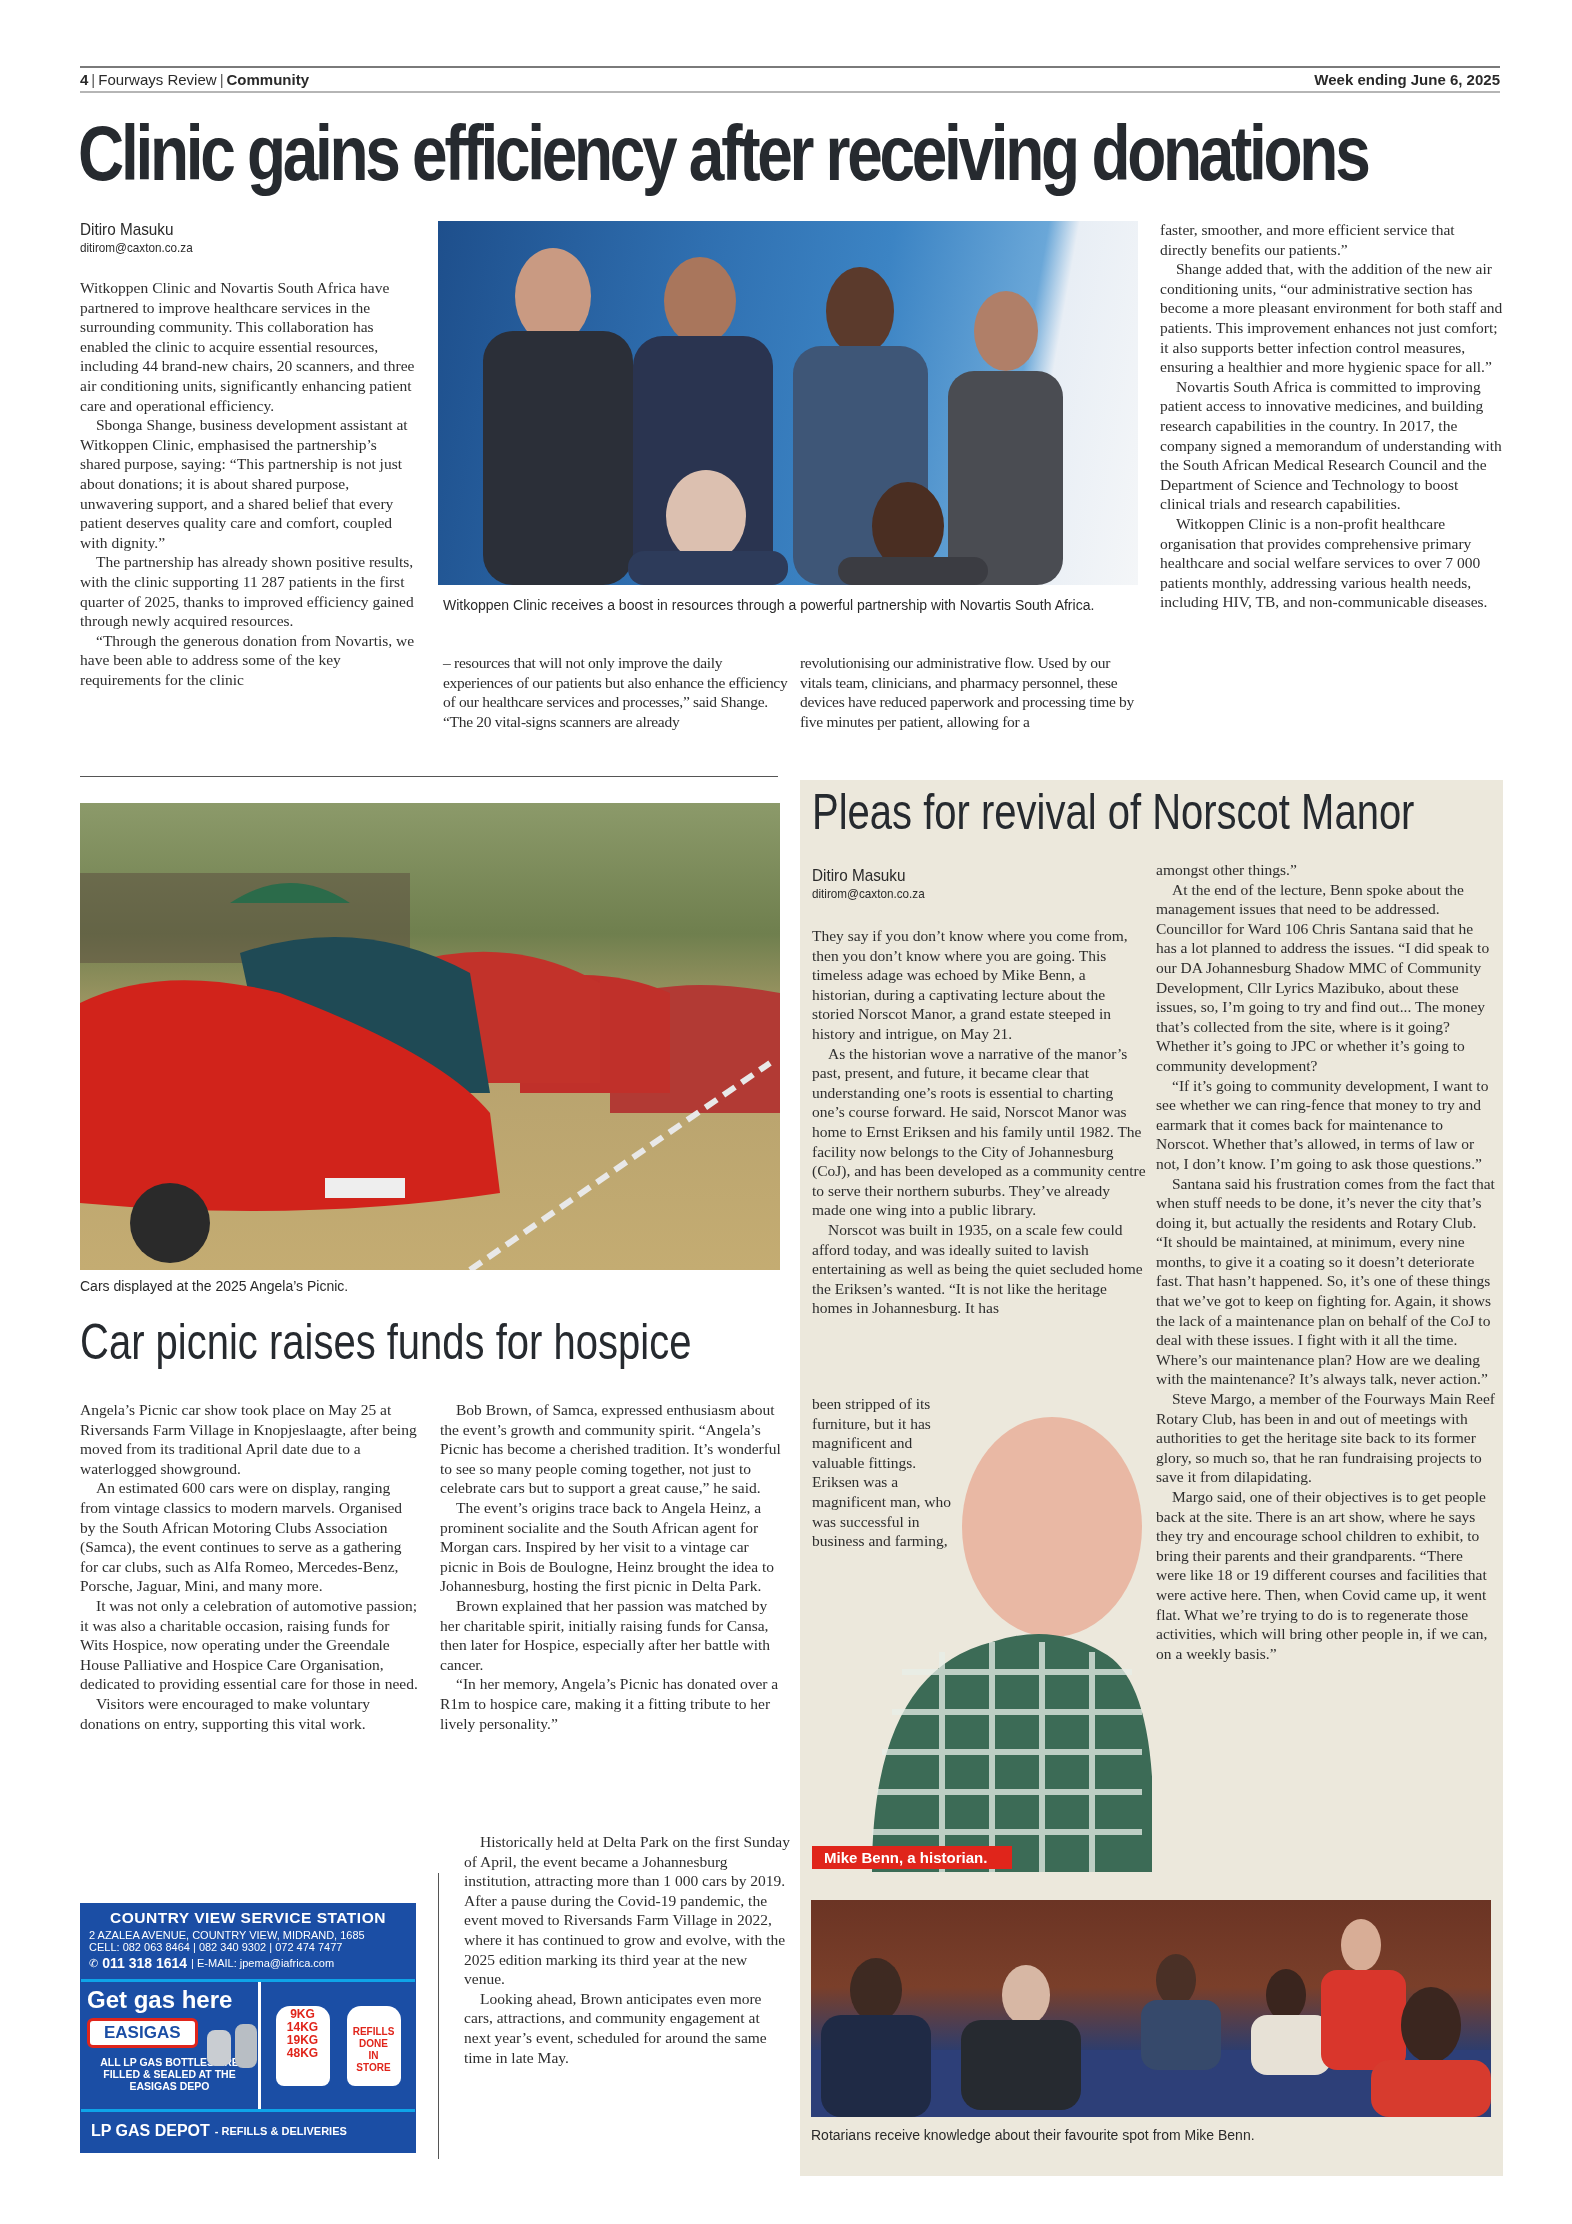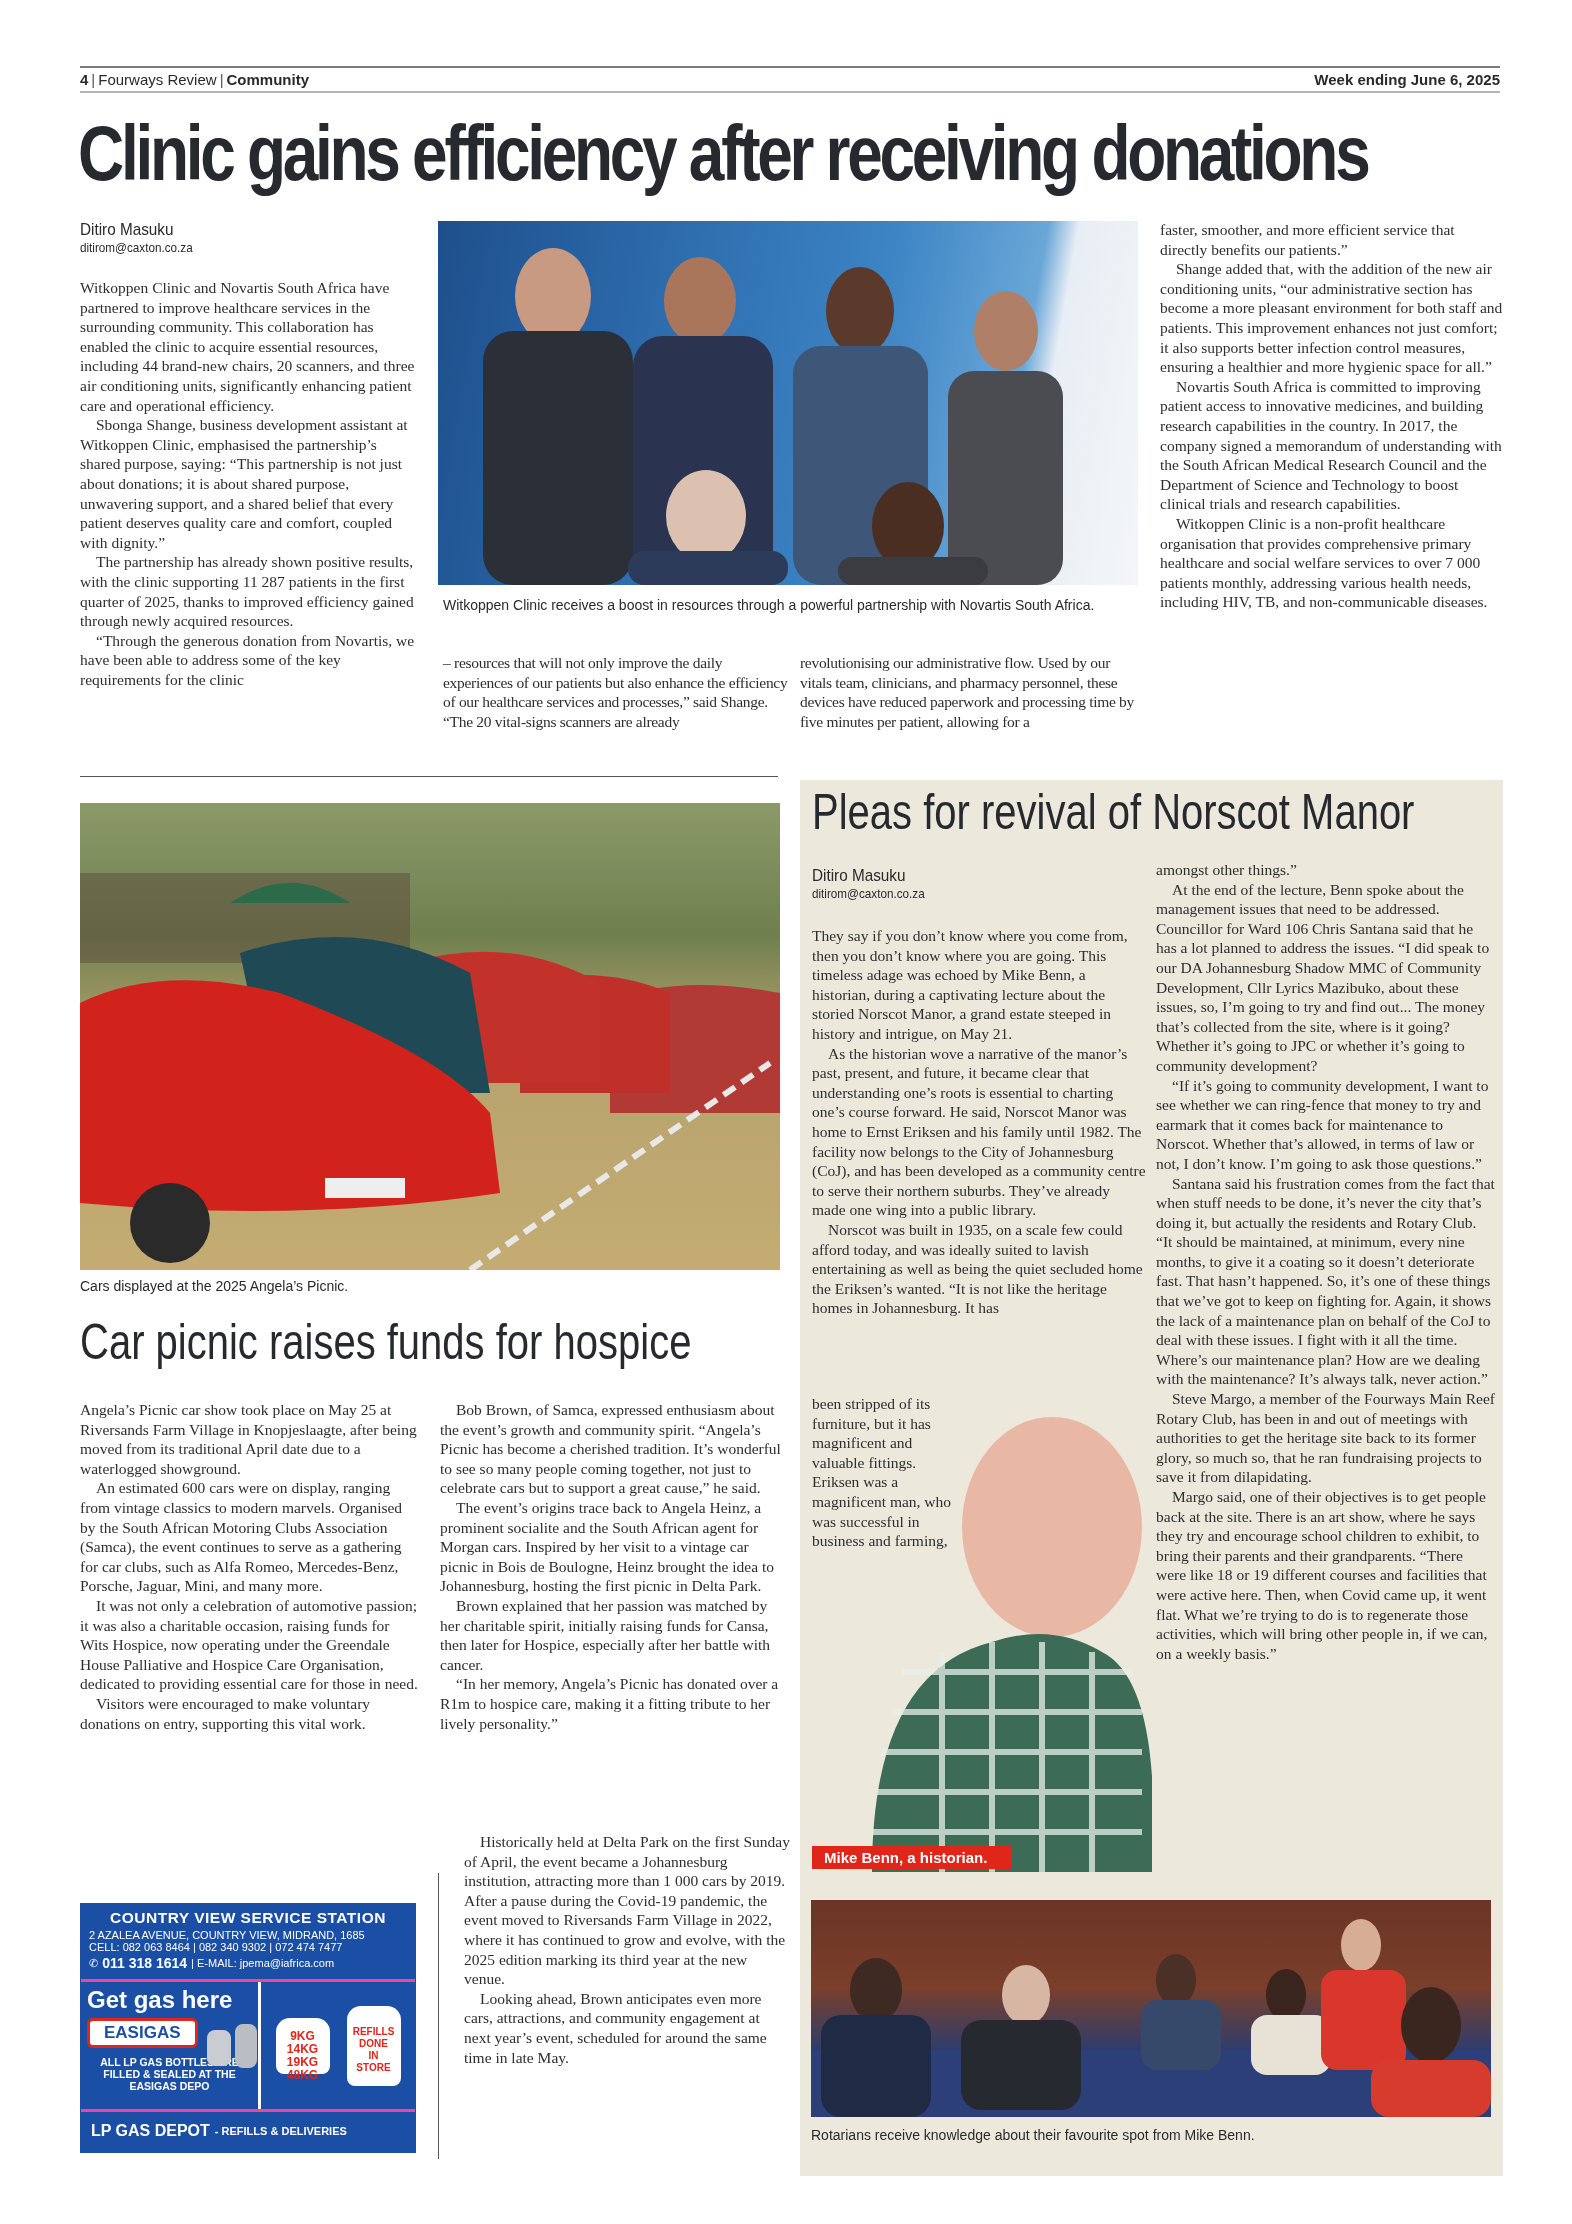--- a/index.html
+++ b/index.html
@@ -14,21 +14,21 @@
   .body-text { font-size: 15.5px; line-height: 19.6px; color: #2e2e2e; }
   .body-text p { text-indent: 16px; }
   .body-text p.first { text-indent: 0; }
   .condensed p { letter-spacing: -0.3px; }
   .caption { font-family: "Liberation Sans", sans-serif; font-size: 14px; line-height: 18px; color: #2a2a2a; }
   .photo { overflow: hidden; }
   .sec-head { font-family: "Liberation Sans", sans-serif; font-size: 50px; line-height: 58px; color: #262a2f; white-space: nowrap; transform: scaleX(0.8); transform-origin: left top; }
   .rule { height: 1px; background: #555; }
   .beige { background: #ece8dc; }
   .ad { background: #1b4ea5; color: #fff; font-family: "Liberation Sans", sans-serif; border: 1px solid #1b4ea5; }
-  .ad .row { border-bottom: 3px solid #ec4899; }
+  .ad .row { border-bottom: 3px solid #0ea5e9; }
   .red-label { background: #e0251b; color: #fff; font-family: "Liberation Sans", sans-serif; font-weight: bold; font-size: 15px; padding: 3px 6px; }
 </style>
 </head>
 <body>
 
 <div class="abs masthead">
   <div>
     <span class="bold">4</span><span class="sep">|</span><span>Fourways Review</span><span class="sep">|</span><span class="bold">Community</span>
   </div>
   <div class="bold">Week ending June 6, 2025</div>
@@ -135,21 +135,21 @@
     <div style="width:180px; border-right:3px solid #fff; padding:4px 6px; position:relative;">
       <div style="font-weight:bold; font-size:24px;">Get gas here</div>
       <div style="display:inline-block; margin-top:4px; background:#fff; border:3px solid #e0251b; border-radius:6px; padding:2px 14px; color:#1b4ea5; font-weight:bold; font-size:17px;">EASIGAS</div>
       <svg class="abs" style="left:122px; top:38px;" width="62" height="52" viewBox="0 0 62 52">
         <rect x="4" y="10" width="24" height="36" rx="8" fill="#c9cdd2"></rect>
         <rect x="32" y="4" width="22" height="44" rx="8" fill="#b8bec4"></rect>
       </svg>
       <div style="font-weight:bold; font-size:10.5px; text-align:center; line-height:12px; margin-top:8px;">ALL LP GAS BOTTLES ARE FILLED &amp; SEALED AT THE EASIGAS DEPO</div>
     </div>
     <div style="flex:1; display:flex; justify-content:space-around; align-items:center; padding:0 6px;">
-      <div style="background:#fff; width:54px; height:56px; border-radius:14px 14px 8px 8px; color:#e0251b; font-weight:bold; font-size:12px; text-align:center; padding-top:12px; line-height:13px;">
+      <div style="background:#fff; width:54px; height:80px; border-radius:14px 14px 8px 8px; color:#e0251b; font-weight:bold; font-size:12px; text-align:center; padding-top:2px; line-height:13px;">
         <div>9KG</div>
           <div>14KG</div>
           <div>19KG</div>
           <div>48KG</div>
       </div>
       <div style="background:#fff; width:54px; height:80px; border-radius:14px 14px 8px 8px; color:#e0251b; font-weight:bold; font-size:10px; text-align:center; padding-top:20px; line-height:12px;">
         <div>REFILLS</div>
           <div>DONE</div>
           <div>IN</div>
           <div>STORE</div>

